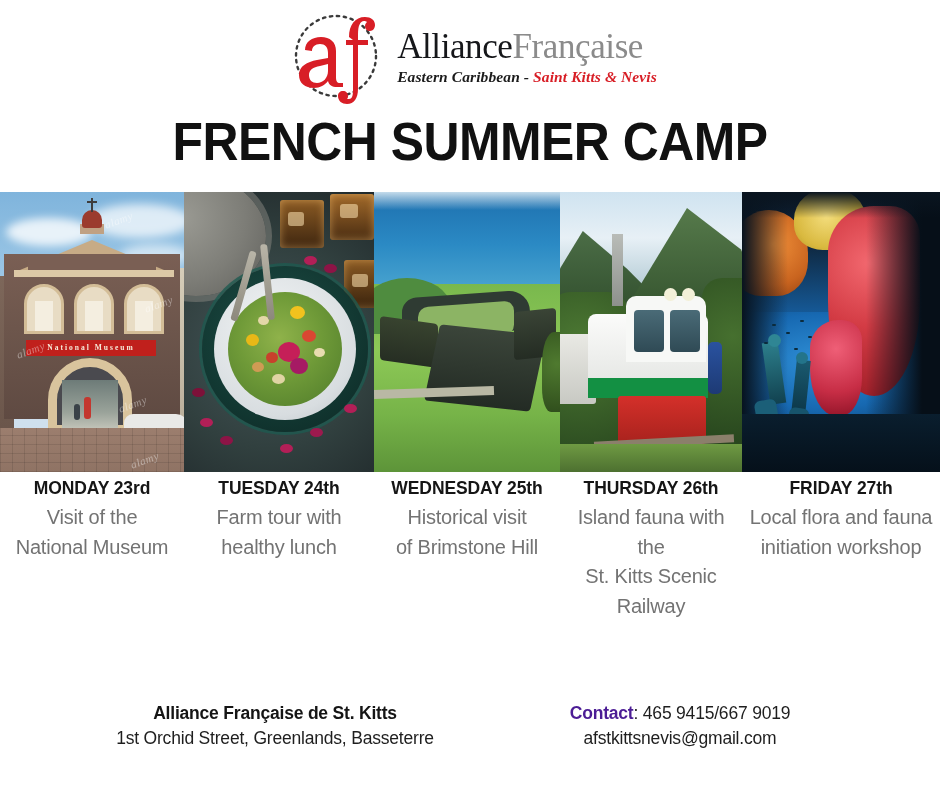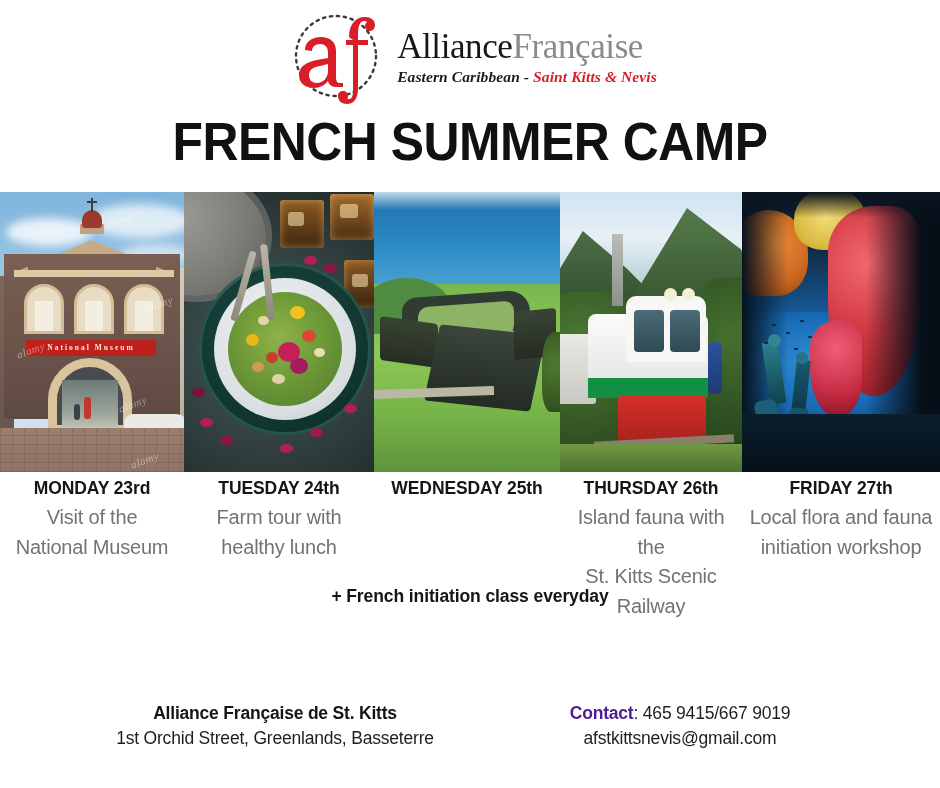--- a/index.html
+++ b/index.html
@@ -517,20 +517,24 @@
     <div class="day-col">
       <div class="day-title">TUESDAY 24th</div>
       <div class="day-desc">
         <div>Farm tour with</div>
         <div>healthy lunch</div>
       </div>
     </div>
 
     <div class="day-col">
       <div class="day-title">WEDNESDAY 25th</div>
+      <div class="day-desc">
+        <div>Historical visit</div>
+        <div>of Brimstone Hill</div>
+      </div>
     </div>
 
     <div class="day-col">
       <div class="day-title">THURSDAY 26th</div>
       <div class="day-desc">
         <div>Island fauna with the</div>
         <div>St. Kitts Scenic</div>
         <div>Railway</div>
       </div>
     </div>
@@ -538,21 +542,20 @@
     <div class="day-col">
       <div class="day-title">FRIDAY 27th</div>
       <div class="day-desc">
         <div>Local flora and fauna</div>
         <div>initiation workshop</div>
       </div>
     </div>
 
   </div>
 
-  <div class="extra-line">+ French initiation class everyday</div>
 
 
   <div class="footer">
     <div class="foot-col left">
       <div class="foot-strong">Alliance Française de St. Kitts</div>
       <div class="foot-normal">1st Orchid Street, Greenlands, Basseterre</div>
     </div>
     <div class="foot-col right">
       <div class="foot-inline"><b>Contact</b>: <span>465 9415/667 9019</span></div>
       <div class="foot-normal">afstkittsnevis@gmail.com</div>

